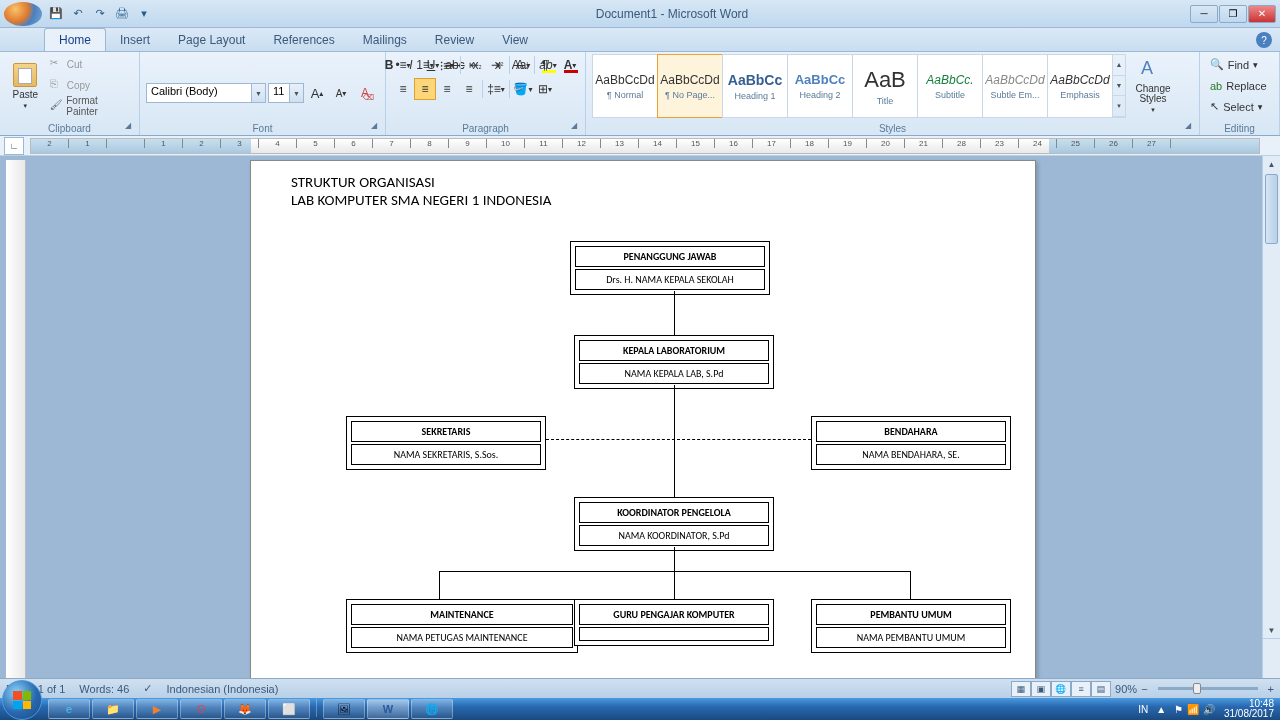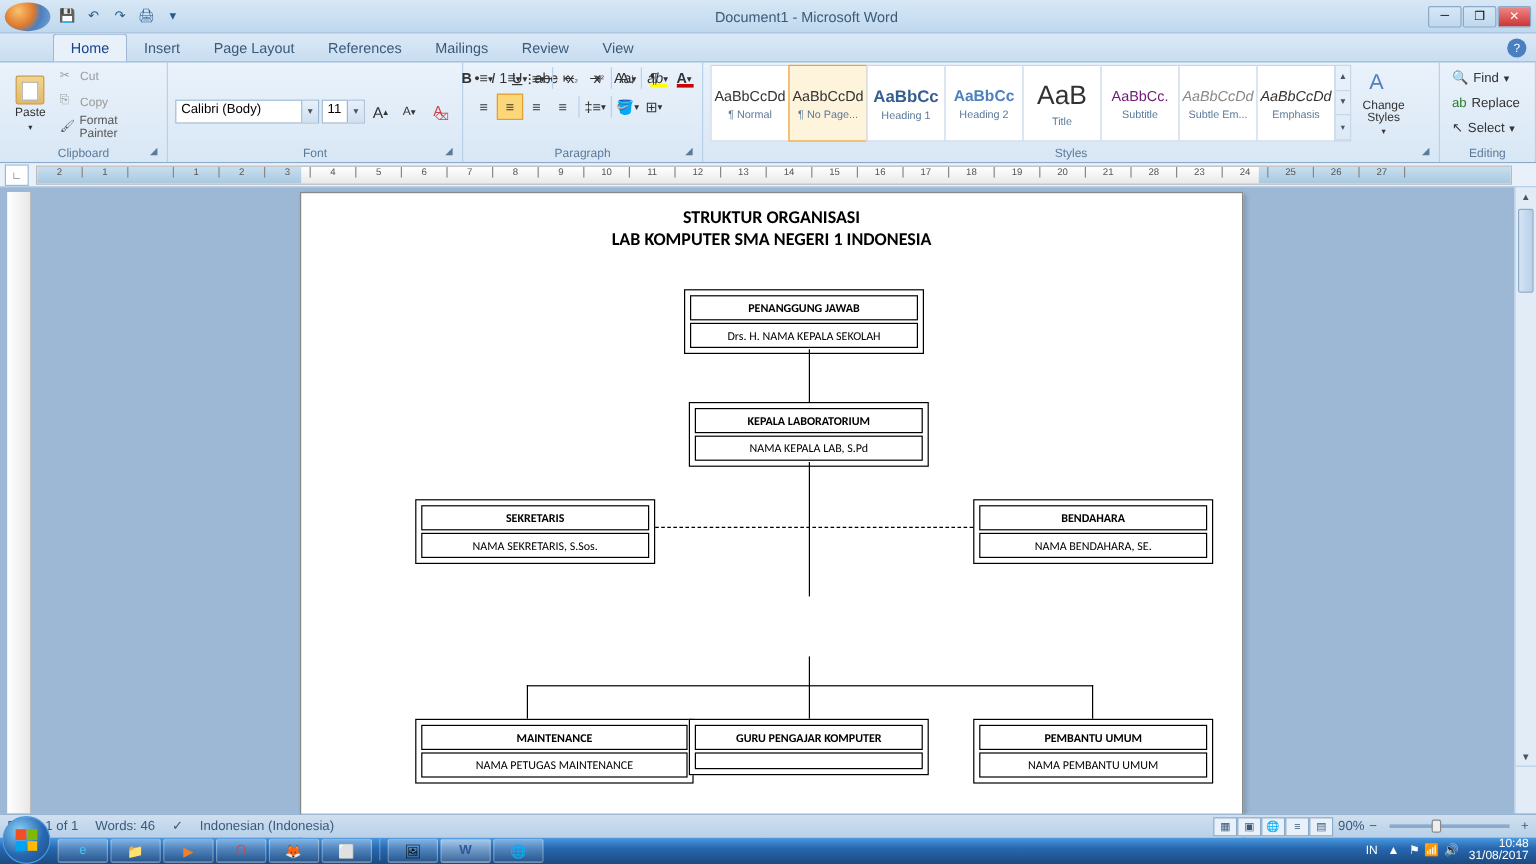--- a/index.html
+++ b/index.html
@@ -74,21 +74,21 @@
 
 .doc-area { position: absolute; top: 156px; bottom: 42px; left: 0; right: 0; background: #9db8d4; display: flex; }
 .vruler { width: 20px; background: linear-gradient(to right, #fff, #e8e8e8); border-right: 1px solid #bbb; margin: 4px 0 0 6px; }
 .scroll-v { position: absolute; right: 0; top: 0; bottom: 0; width: 18px; background: #e2ecf6; border-left: 1px solid #b8d0e8; }
 .scroll-v .thumb { position: absolute; left: 2px; right: 2px; top: 18px; height: 70px; background: linear-gradient(to right, #d4e4f4, #b8d0e8); border: 1px solid #8aaac8; border-radius: 2px; cursor: pointer; }
 .scroll-v .arr { height: 16px; display: flex; align-items: center; justify-content: center; font-size: 8px; color: #456; cursor: pointer; }
 .scroll-v .arr.bot { position: absolute; bottom: 40px; left: 0; right: 0; }
 .scroll-v .nav-btns { position: absolute; bottom: 0; left: 0; right: 0; height: 40px; border-top: 1px solid #b8d0e8; }
 
 .page { position: absolute; left: 250px; top: 4px; width: 786px; min-height: 600px; background: #fff; border: 1px solid #888; box-shadow: 2px 2px 4px rgba(0,0,0,0.2); padding: 12px 40px; }
-.doc-title { text-align: center; font-weight: bold; font-size: 15px; font-family: Calibri, sans-serif; }
+.doc-title { text-align: left; font-weight: normal; font-size: 15px; font-family: Calibri, sans-serif; }
 
 
 .org-chart { position: relative; height: 490px; margin-top: 12px; }
 .org-box { position: absolute; border: 1px solid #000; background: #fff; padding: 4px; }
 .org-cell { border: 1px solid #000; text-align: center; font-size: 10px; padding: 3px 8px; white-space: nowrap; font-family: Calibri, sans-serif; }
 .org-cell.hdr { font-weight: bold; margin-bottom: 2px; }
 .org-line-v { position: absolute; width: 1px; background: #000; }
 .org-line-h { position: absolute; height: 1px; background: #000; }
 .org-line-d { position: absolute; height: 0; border-top: 1px dashed #000; }
 
@@ -267,21 +267,21 @@
           </div>
         <div class="style-item">
             <div class="style-preview" style="color:#4f81bd;font-weight:bold;font-size:13px">AaBbCc</div>
             <div class="style-name">Heading 2</div>
           </div>
         <div class="style-item">
             <div class="style-preview" style="font-size:22px">AaB</div>
             <div class="style-name">Title</div>
           </div>
         <div class="style-item">
-            <div class="style-preview" style="color:#701a75;">AaBbCc.</div>
+            <div class="style-preview" style="color:#15803d;font-style:italic">AaBbCc.</div>
             <div class="style-name">Subtitle</div>
           </div>
         <div class="style-item">
             <div class="style-preview" style="color:#888;font-style:italic">AaBbCcDd</div>
             <div class="style-name">Subtle Em...</div>
           </div>
         <div class="style-item">
             <div class="style-preview" style="font-style:italic">AaBbCcDd</div>
             <div class="style-name">Emphasis</div>
           </div>
@@ -385,20 +385,24 @@
       <div class="org-box" style="left:55px;top:195px;width:200px">
         <div class="org-cell hdr">SEKRETARIS</div>
         <div class="org-cell">NAMA SEKRETARIS, S.Sos.</div>
       </div>
       <div class="org-box" style="left:520px;top:195px;width:200px">
         <div class="org-cell hdr">BENDAHARA</div>
         <div class="org-cell">NAMA BENDAHARA, SE.</div>
       </div>
       <div class="org-line-d" style="left:255px;top:218px;width:265px"></div>
 
+      <div class="org-box" style="left:283px;top:276px;width:200px">
+        <div class="org-cell hdr">KOORDINATOR PENGELOLA</div>
+        <div class="org-cell">NAMA KOORDINATOR, S.Pd</div>
+      </div>
       <div class="org-line-v" style="left:383px;top:326px;height:24px"></div>
       <div class="org-line-h" style="left:148px;top:350px;width:472px"></div>
       <div class="org-line-v" style="left:148px;top:350px;height:28px"></div>
       <div class="org-line-v" style="left:383px;top:350px;height:28px"></div>
       <div class="org-line-v" style="left:619px;top:350px;height:28px"></div>
 
       <div class="org-box" style="left:55px;top:378px;width:232px">
         <div class="org-cell hdr">MAINTENANCE</div>
         <div class="org-cell">NAMA PETUGAS MAINTENANCE</div>
       </div>

